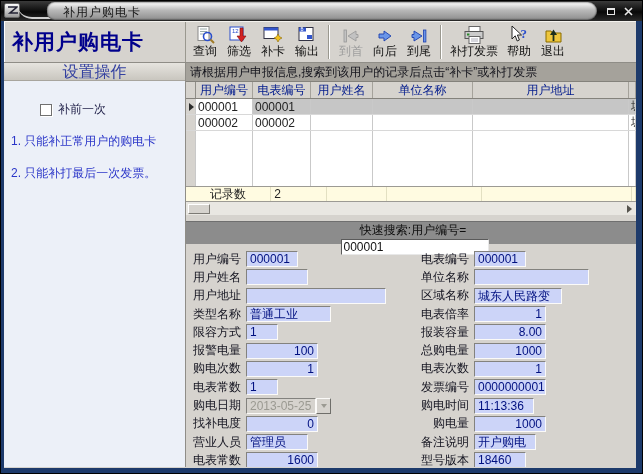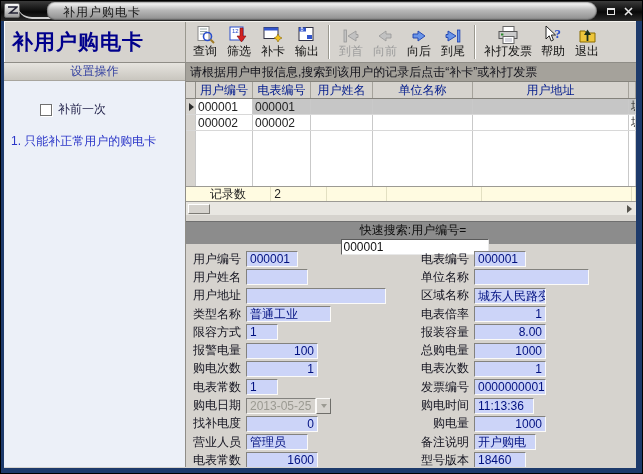--- a/index.html
+++ b/index.html
@@ -38,21 +38,21 @@
   .tb-sep { width:0; border-left:1px solid #9a988f; border-right:1px solid #ffffff; margin:3px 2px; }
   .tb-btn { display:flex; flex-direction:column; align-items:center; justify-content:flex-end;
             padding:1px 4px 2px; min-width:34px; }
   .tb-btn .lbl { font-size:12px; color:#101010; line-height:13px; white-space:nowrap; }
   .tb-btn.disabled .lbl { color:#9c9c9c; }
   .tb-btn svg { display:block; }
 
   
   .content { display:flex; height:404px; }
   .sidebar { width:182px; background:#ecf0f8; border-right:1px solid #8f8d87; }
-  .sidebar-header { height:18px; line-height:17px; text-align:center; font-size:12px; color:#3340a0;
+  .sidebar-header { height:18px; line-height:17px; text-align:center; font-size:16px; color:#3340a0;
                     background:linear-gradient(#e6e4df,#c9c6bf); border-bottom:1px solid #a8a59e; }
   .chk-row { margin:20px 0 0 36px; display:flex; align-items:center; font-size:12px; color:#1d1d46; }
   .cbox { width:12px; height:12px; background:#fff; border:1px solid #707070;
           box-shadow:1px 1px 0 #fff; margin-right:6px; }
   .note { margin:15px 0 0 7px; font-size:12px; color:#2a35c8; }
 
   .main { flex:1; display:flex; flex-direction:column; background:#d6d3ce; overflow:hidden; }
   .instruction { height:19px; line-height:18px; background:#a5a29b; color:#14141c;
                  font-size:12px; padding-left:4px; border-bottom:1px solid #84827c; white-space:nowrap; overflow:hidden; }
 
@@ -101,21 +101,21 @@
   .form { flex:1; position:relative; }
   .fcol { position:absolute; top:6px; }
   .fcol.fleft { left:2px; } .fcol.fright { left:230px; }
   .frow { display:flex; align-items:center; height:18.3px; }
   .flabel { width:58px; text-align:right; padding-right:5px; font-size:12px; color:#141420; white-space:nowrap; }
   .ffield { height:16px; line-height:14px; font-size:12px; background:#ccd4f8; color:#001080;
             border:1px solid; border-color:#83827e #fbfaf8 #fbfaf8 #83827e; padding:0 3px; overflow:hidden;
             white-space:nowrap; }
   .num { text-align:right; }
   .w32{width:32px}.w52{width:52px}.w60{width:60px}.w62{width:62px}.w72{width:72px}
-  .w85{width:85px}.w88{width:72px}.w115{width:115px}.w140{width:140px}
+  .w85{width:85px}.w88{width:88px}.w115{width:115px}.w140{width:140px}
   .ffield.datefld { background:#d6d3ce; color:#9b9a92; width:70px; }
   .dropbtn { width:15px; height:16px; background:#d6d3ce; border:1px solid;
              border-color:#fbfaf8 #6f6e6a #6f6e6a #fbfaf8; display:flex; align-items:center; justify-content:center; }
   .tri-down { width:0; height:0; border-top:4px solid #9b9a92; border-left:3px solid transparent;
               border-right:3px solid transparent; }
 </style>
 </head>
 <body>
 
 <div class="window">
@@ -184,26 +184,20 @@
       <div class="tb-sep"></div>
 
       <div class="tb-group">
         <div class="tb-btn disabled">
           <svg width="20" height="18" viewBox="0 0 20 18">
             <rect x="3" y="3" width="2.4" height="12" fill="#c2c2c2" stroke="#979797" stroke-width="0.8"></rect>
             <path d="M15 4 L7 9 L15 14 V10.5 H17 V7.5 H15 Z" fill="#c2c2c2" stroke="#979797" stroke-width="0.8"></path>
             </svg>
           <span class="lbl">到首</span>
         </div>
-        <div class="tb-btn disabled">
-          <svg width="20" height="18" viewBox="0 0 20 18">
-            <path d="M11 4 L4 9 L11 14 V11 H16 V7 H11 Z" fill="#c2c2c2" stroke="#979797" stroke-width="0.8"></path>
-            </svg>
-          <span class="lbl">向前</span>
-        </div>
         <div class="tb-btn">
           <svg width="20" height="18" viewBox="0 0 20 18">
             <path d="M9 4 L16 9 L9 14 V11 H4 V7 H9 Z" fill="#6a95e8" stroke="#1d3fae" stroke-width="0.9"></path>
             </svg>
           <span class="lbl">向后</span>
         </div>
         <div class="tb-btn">
           <svg width="20" height="18" viewBox="0 0 20 18">
             <path d="M5 4 L13 9 L5 14 V10.5 H3 V7.5 H5 Z" fill="#6a95e8" stroke="#1d3fae" stroke-width="0.9"></path>
             <rect x="14.5" y="3" width="2.4" height="12" fill="#6a95e8" stroke="#1d3fae" stroke-width="0.8"></rect>
@@ -245,20 +239,21 @@
 
     <div class="content">
 
       <div class="sidebar">
         <div class="sidebar-header">设置操作</div>
         <div class="chk-row">
           <span class="cbox"></span>
           <span>补前一次</span>
         </div>
         <div class="note">1. 只能补正常用户的购电卡</div>
+        <div class="note">2. 只能补打最后一次发票。</div>
       </div>
 
       <div class="main">
         <div class="instruction">请根据用户申报信息,搜索到该用户的记录后点击“补卡”或补打发票</div>
 
         <div class="grid">
           <div class="grow ghead">
             <div class="gcind"></div>
             <div class="gc0">用户编号</div>
             <div class="gc1">电表编号</div>

